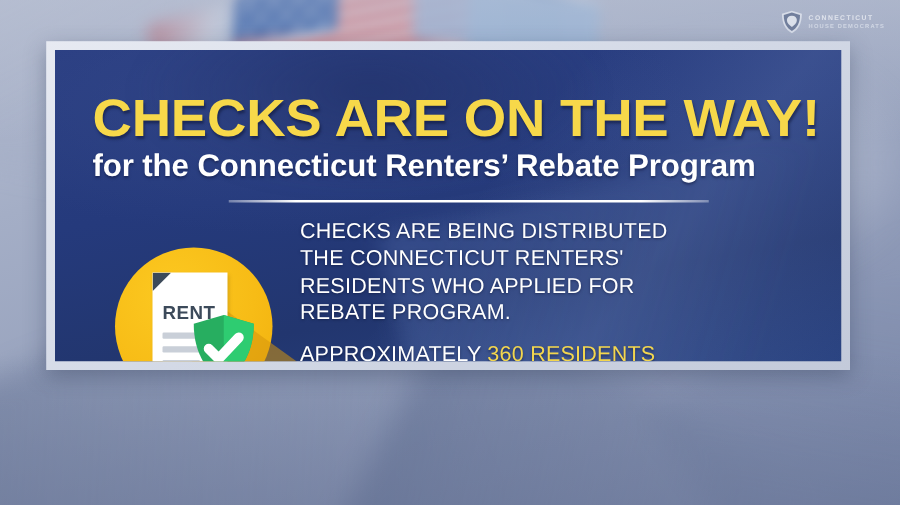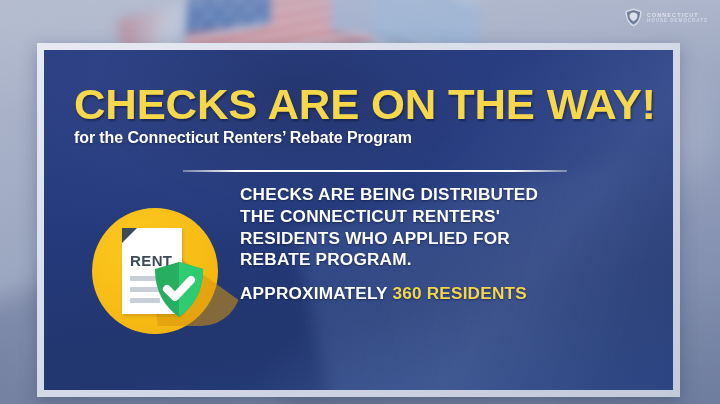--- a/index.html
+++ b/index.html
@@ -168,23 +168,23 @@
     letter-spacing: .95px;
     color: #dfe4ee;
     font-weight: bold;
     white-space: nowrap;
   }
 
   
   .card-frame {
     position: absolute;
     left: 37px;
-    top: 43px;
+    top: 33px;
     width: 643px;
-    height: 354px;
+    height: 263px;
     background: linear-gradient(150deg, #e7eaf2 0%, #d3d9e6 50%, #c3cada 100%);
     box-shadow: 0 5px 16px rgba(40,52,80,.34);
   }
   .card {
     position: absolute;
     left: 7px;
     top: 7px;
     right: 7px;
     bottom: 7px;
     background:
@@ -223,21 +223,21 @@
     line-height: 1;
     white-space: nowrap;
     transform: scaleX(1.04);
     transform-origin: left center;
     text-shadow: 1px 2px 2px rgba(14,22,56,.55);
   }
   .subtitle {
     position: absolute;
     left: 30px;
     top: 79px;
-    font-size: 16px;
+    font-size: 25px;
     font-weight: bold;
     color: #ffffff;
     letter-spacing: -0.1px;
     white-space: nowrap;
     text-shadow: 0 1px 2px rgba(14,22,56,.5);
   }
   .divider {
     position: absolute;
     left: 139px;
     top: 120px;
@@ -306,21 +306,21 @@
   }
 
   
   .body-copy {
     position: absolute;
     left: 196px;
     top: 134px;
     width: 396px;
     color: #ffffff;
     font-size: 17.2px;
-    font-weight: bold;
+    font-weight: normal;
     line-height: 21.8px;
     letter-spacing: .2px;
     text-shadow: 0 1px 2px rgba(12,20,52,.55);
   }
   .body-copy p { margin: 0; }
   .body-copy .gap { height: 12px; }
   .hl {
     color: #f3d64e;
   }
 </style>

